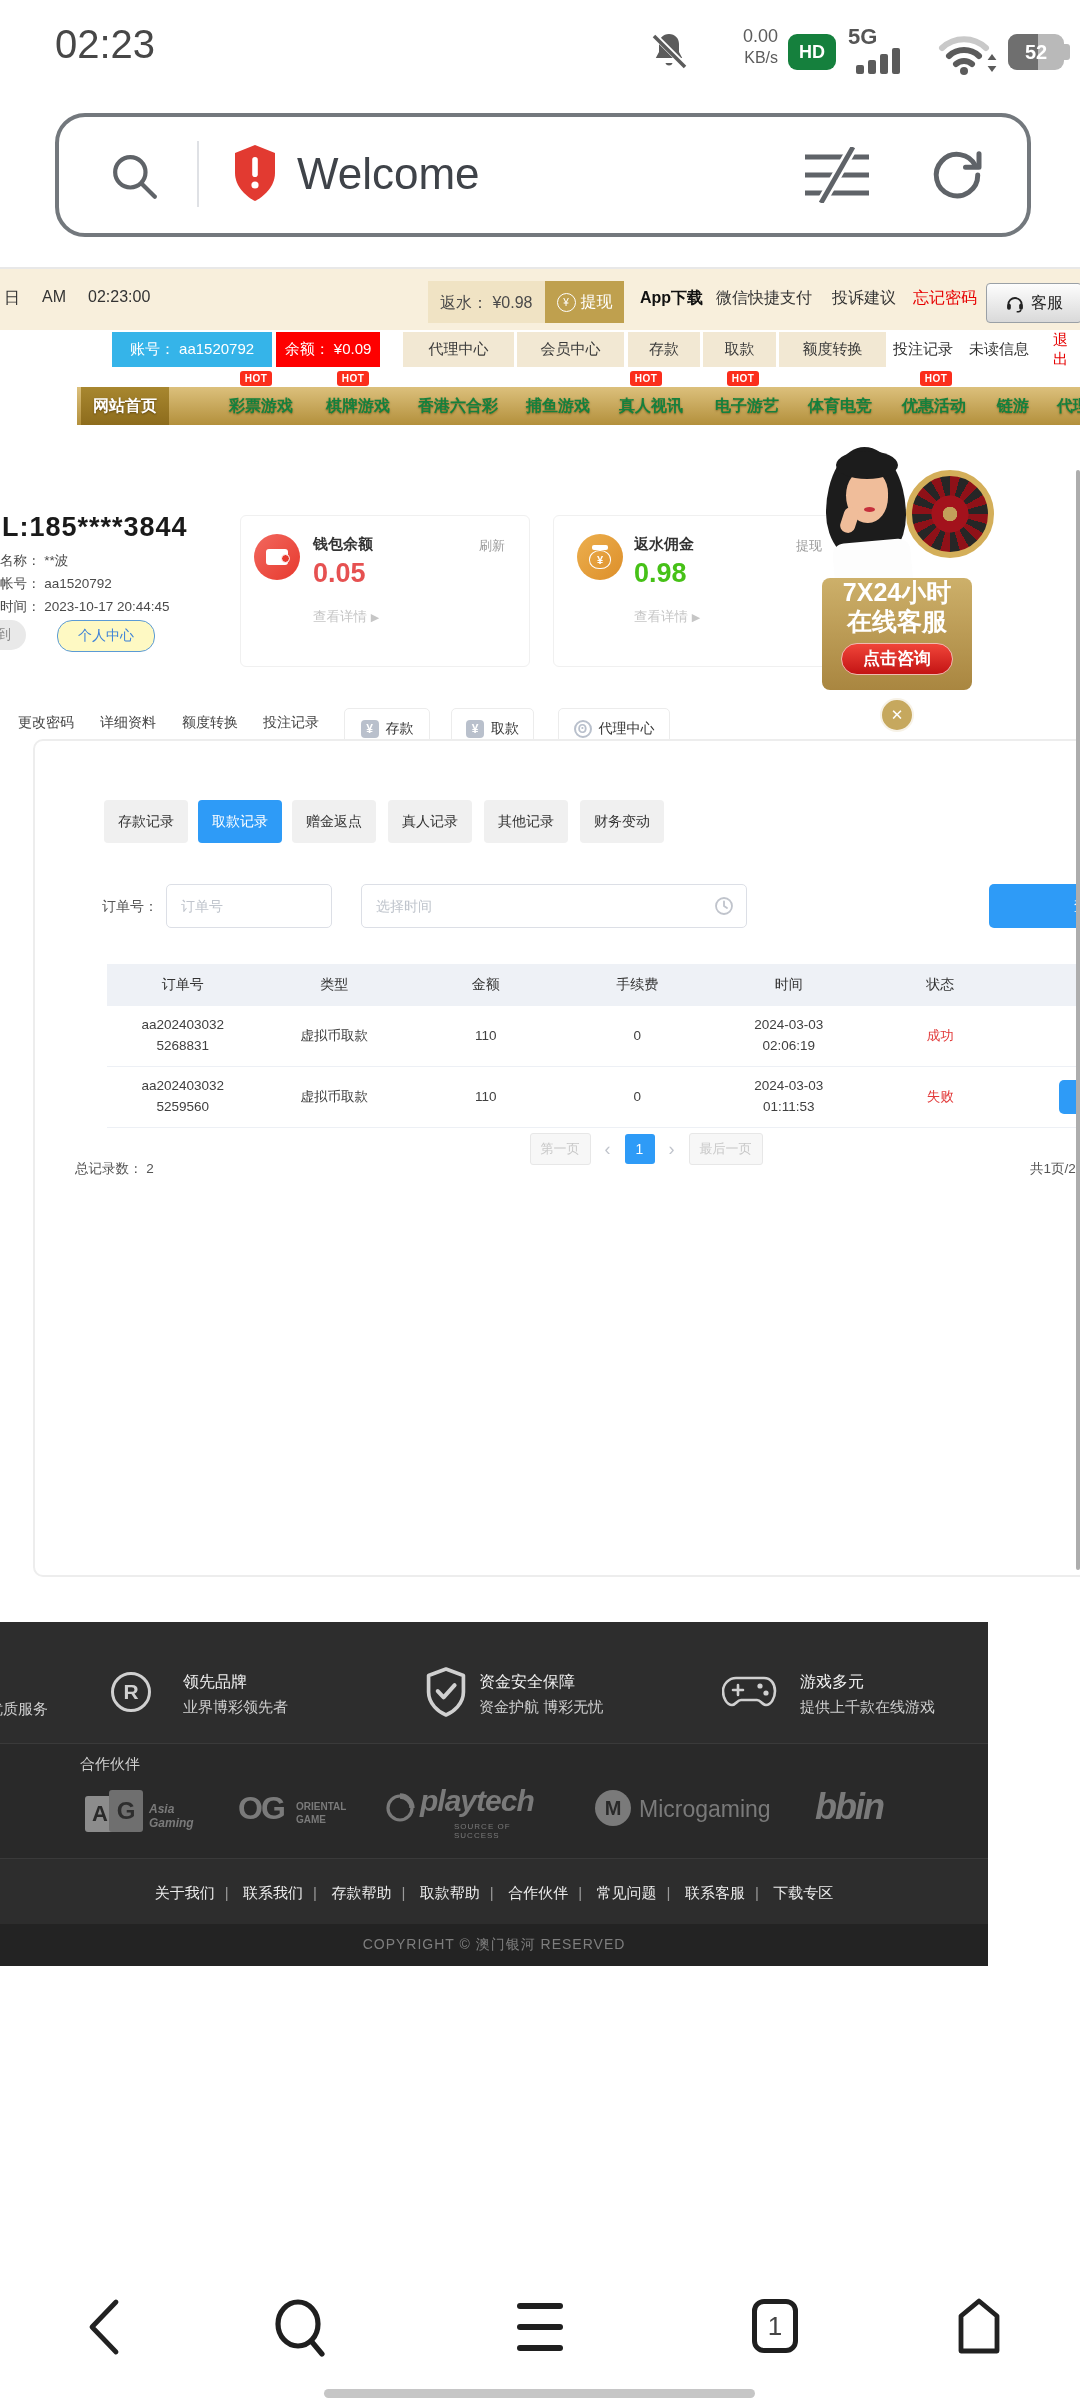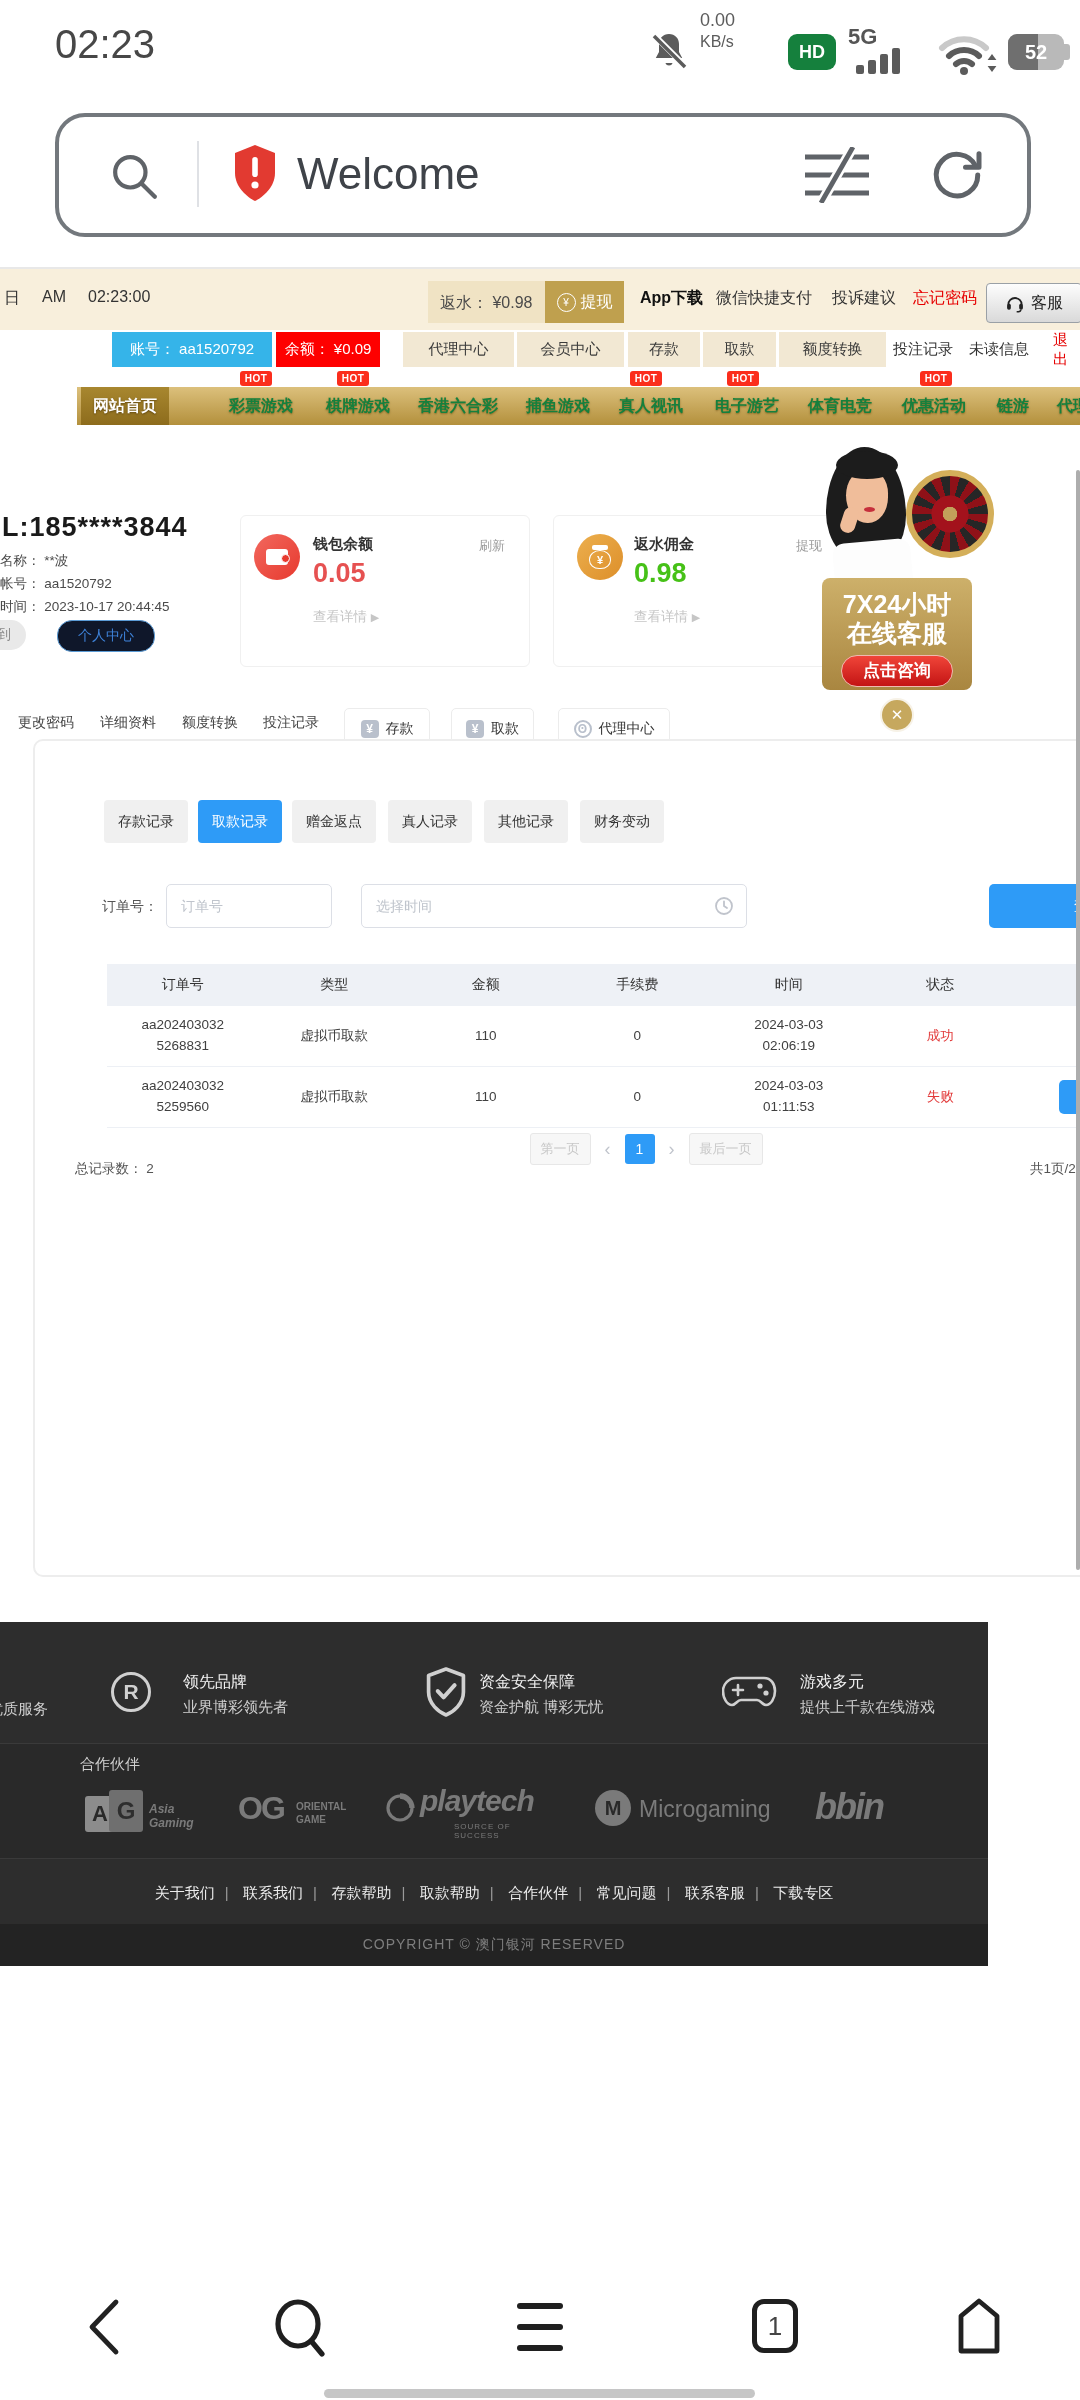--- a/index.html
+++ b/index.html
@@ -70,21 +70,21 @@
 
 <div class="screen">
 
   <div class="ab sb-time">02:23</div>
   <svg class="ab" style="left:645px;top:28px" width="48" height="48" viewBox="0 0 24 24">
     <path d="M12 3c-3 0-5 2.2-5 5v4l-1.6 3h13.2L17 12V8c0-2.8-2-5-5-5z" fill="#5b5b5b"></path>
     <path d="M10.2 17.5a1.9 1.9 0 0 0 3.6 0z" fill="#5b5b5b"></path>
     <line x1="4" y1="3" x2="20" y2="19" stroke="#ffffff" stroke-width="3"></line>
     <line x1="4.5" y1="4" x2="20" y2="19.5" stroke="#5b5b5b" stroke-width="1.8"></line>
   </svg>
-  <div class="ab" style="left:700px;top:10px;width:78px;text-align:left;color:#5c5c5c;font-size:18px;line-height:1.2">
+  <div class="ab" style="left:700px;top:26px;width:78px;text-align:right;color:#5c5c5c;font-size:18px;line-height:1.2">
     <div>0.00</div>
     <div style="font-size:16px">KB/s</div>
   </div>
   <div class="ab flexc" style="left:788px;top:34px;width:48px;height:36px;background:#15803d;border-radius:9px;color:#fff;font-size:18px;font-weight:bold">HD</div>
   <div class="ab" style="left:848px;top:24px;font-size:22px;font-weight:bold;color:#555">5G</div>
   <div class="ab" style="left:856px;top:46px;width:52px;height:28px">
     <div class="ab" style="left:0;bottom:0;width:8px;height:9px;background:#5b5b5b;border-radius:2px"></div>
     <div class="ab" style="left:12px;bottom:0;width:8px;height:14px;background:#5b5b5b;border-radius:2px"></div>
     <div class="ab" style="left:24px;bottom:0;width:8px;height:20px;background:#5b5b5b;border-radius:2px"></div>
     <div class="ab" style="left:36px;bottom:0;width:8px;height:26px;background:#5b5b5b;border-radius:2px"></div>
@@ -181,21 +181,21 @@
   <div class="ab hot" style="left:337px">HOT</div>
   <div class="ab hot" style="left:630px">HOT</div>
   <div class="ab hot" style="left:727px">HOT</div>
   <div class="ab hot" style="left:920px">HOT</div>
 
   <div class="ab" style="left:2px;top:512px;font-size:27px;font-weight:bold;color:#1a1a1a;letter-spacing:1px;white-space:nowrap">L:185****3844</div>
   <div class="ab pline" style="left:0;top:552px">名称： **波</div>
   <div class="ab pline" style="left:0;top:575px">帐号： aa1520792</div>
   <div class="ab pline" style="left:0;top:598px">时间： 2023-10-17 20:44:45</div>
   <div class="ab flexc" style="left:-32px;top:620px;width:58px;height:30px;background:#e9e9e9;border-radius:15px;font-size:14px;color:#8a8a8a">签到</div>
-  <div class="ab flexc" style="left:57px;top:620px;width:96px;height:30px;border:1.5px solid #5b9bd5;border-radius:15px;font-size:14px;color:#3e82d8;background:#0f172a">个人中心</div>
+  <div class="ab flexc" style="left:57px;top:620px;width:96px;height:30px;border:1.5px solid #5b9bd5;border-radius:15px;font-size:14px;color:#3e82d8;background:#fef9c3">个人中心</div>
 
   <div class="ab card" style="left:240px;top:515px;width:288px;height:150px">
     <div class="ab flexc" style="left:13px;top:18px;width:46px;height:46px;border-radius:50%;background:linear-gradient(135deg,#f2685e,#e73a2e)">
       <div style="position:relative;width:22px;height:16px;background:#fff;border-radius:3px">
         <div style="position:absolute;right:-2px;top:5px;width:7px;height:7px;background:#e73a2e;border-radius:50%;border:1.5px solid #fff"></div>
       </div>
     </div>
     <div class="ab card-title" style="left:72px;top:19px">钱包余额</div>
     <div class="ab card-act" style="left:238px;top:21px">刷新</div>
     <div class="ab" style="left:72px;top:42px;font-size:27px;font-weight:bold;color:#e65151">0.05</div>
@@ -221,21 +221,21 @@
       radial-gradient(circle,#a3121c 0 34%,transparent 35%),
       repeating-conic-gradient(#8f1118 0 15deg,#262626 15deg 30deg)"></div>
     <div class="ab" style="left:6px;top:2px;width:80px;height:118px;background:#1c1c1c;border-radius:48% 52% 46% 54%/56% 58% 42% 44%"></div>
     <div class="ab" style="left:26px;top:24px;width:42px;height:54px;background:#f0bd9a;border-radius:50% 46% 48% 52%"></div>
     <div class="ab" style="left:16px;top:6px;width:62px;height:28px;background:#1c1c1c;border-radius:50%"></div>
     <div class="ab" style="left:44px;top:62px;width:11px;height:5px;background:#c62f3b;border-radius:50%"></div>
     <div class="ab" style="left:22px;top:62px;width:15px;height:26px;background:#f0bd9a;border-radius:7px;transform:rotate(18deg)"></div>
     <div class="ab" style="left:14px;top:96px;width:78px;height:56px;background:#fdfdfd;border-radius:12px;transform:rotate(-5deg)"></div>
   </div>
   <div class="ab" style="left:822px;top:578px;width:150px;height:112px;border-radius:8px;background:linear-gradient(180deg,#cdb06a,#a98640);text-align:center">
-    <div style="margin-top:12px;color:#fff;font-size:25px;font-weight:bold;line-height:1.15">7X24小时</div>
+    <div style="margin-top:0;color:#fff;font-size:25px;font-weight:bold;line-height:1.15">7X24小时</div>
     <div style="color:#fff;font-size:25px;font-weight:bold;line-height:1.15">在线客服</div>
     <div class="flexc" style="margin:7px auto 0;width:112px;height:32px;border-radius:16px;background:linear-gradient(180deg,#f04539,#c31414);border:1.5px solid #f0b9b0;color:#fff;font-size:17px;font-weight:bold;box-sizing:border-box">点击咨询</div>
   </div>
   <div class="ab flexc" style="left:880px;top:698px;width:34px;height:34px;border-radius:50%;background:#c6a85e;border:2px solid rgba(255,255,255,.85);color:#fff;font-size:15px;font-weight:bold;box-sizing:border-box">✕</div>
 
   <div class="ab qlink" style="left:18px">更改密码</div>
   <div class="ab qlink" style="left:100px">详细资料</div>
   <div class="ab qlink" style="left:182px">额度转换</div>
   <div class="ab qlink" style="left:263px">投注记录</div>
   <div class="ab qbtn" style="left:344px;width:84px">

